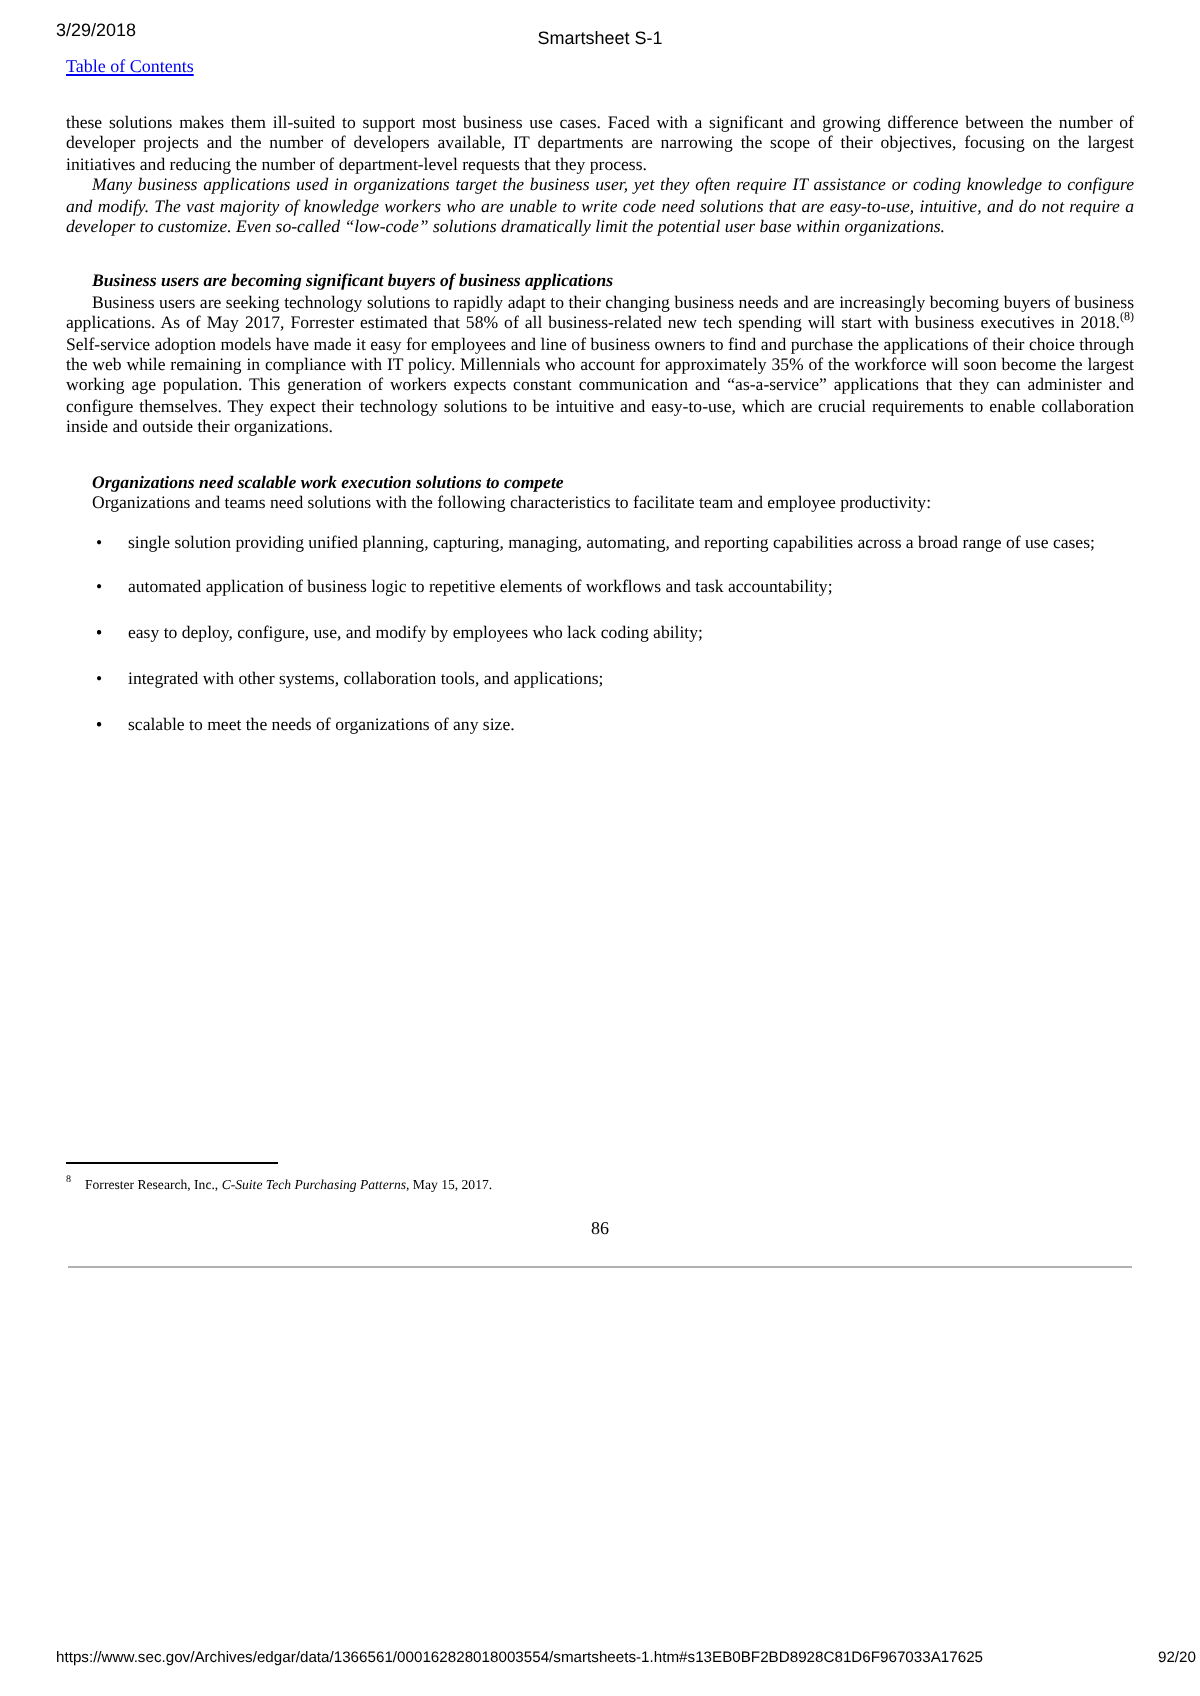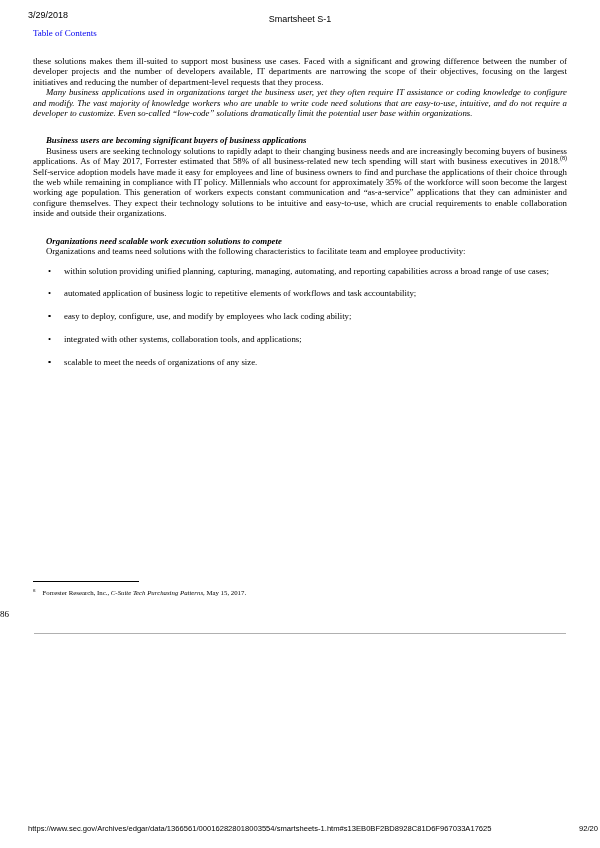--- a/index.html
+++ b/index.html
@@ -15,21 +15,21 @@
   
   .print-header {
     position: absolute; top: 10px; left: 0; right: 0;
     font-family: "Liberation Sans", sans-serif;
     font-size: 9px; color: #000;
   }
   .ph-date { position: absolute; left: 28px; top: 0; text-align: center; }
   .ph-title { position: absolute; left: 0; right: 0; text-align: center; top: 4px; }
 
   .toc { position: absolute; top: 28px; left: 33px; font-size: 9px; }
-  .toc a { color: #0000ee; cursor: pointer; }
+  .toc a { color: #0000ee; text-decoration: underline; cursor: pointer; }
 
   .content {
     position: absolute; top: 56px; left: 33px; width: 534px;
     font-size: 8.8px; line-height: 10.4px; text-align: justify;
   }
   .content p { margin: 0; }
   .p-indent { text-indent: 13px; }
   .p1 { margin-top: 0; }
   .p2 { margin-top: 10px; font-style: italic; }
   h3.doc-heading {
@@ -49,21 +49,21 @@
   }
 
   .footnote-block { position: absolute; left: 33px; top: 581px; width: 534px; }
   .footnote-rule { width: 106px; border-top: 1px solid #000; margin-bottom: 6px; }
   .footnote-text { font-size: 6.8px; }
   .footnote-text sup { font-size: 5px; vertical-align: super; margin-right: 7px; }
   .footnote-text .fn-italic { font-style: italic; }
 
   .page-number {
     position: absolute; top: 609px; left: 0; right: 0;
-    font-size: 9px;
+    text-align: center; font-size: 9px;
   }
 
   .bottom-separator {
     position: absolute; top: 633px; left: 34px; right: 34px;
     border-top: 1px solid #b0b0b0;
   }
 
   .print-footer {
     position: absolute; top: 824px; left: 0; right: 0;
     font-family: "Liberation Sans", sans-serif;
@@ -92,21 +92,21 @@
 
     <h3 class="doc-heading">Business users are becoming significant buyers of business applications</h3>
 
     <p class="after-heading p-indent"><span>Business users are seeking technology solutions to rapidly adapt to their changing business needs and are increasingly becoming buyers of business applications. As of May 2017, Forrester estimated that 58% of all business-related new tech spending will start with business executives in 2018.</span><sup class="fn-ref">(8)</sup><span> Self-service adoption models have made it easy for employees and line of business owners to find and purchase the applications of their choice through the web while remaining in compliance with IT policy. Millennials who account for approximately 35% of the workforce will soon become the largest working age population. This generation of workers expects constant communication and “as-a-service” applications that they can administer and configure themselves. They expect their technology solutions to be intuitive and easy-to-use, which are crucial requirements to enable collaboration inside and outside their organizations.</span></p>
 
     <h3 class="doc-heading">Organizations need scalable work execution solutions to compete</h3>
 
     <p class="after-heading p-indent">Organizations and teams need solutions with the following characteristics to facilitate team and employee productivity:</p>
 
     <ul class="char-list">
-      <li><span class="bullet-dot">•</span><span>within solution providing unified planning, capturing, managing, automating, and reporting capabilities across a broad range of use cases;</span></li>
+      <li><span class="bullet-dot">•</span><span>single solution providing unified planning, capturing, managing, automating, and reporting capabilities across a broad range of use cases;</span></li>
       <li><span class="bullet-dot">•</span><span>automated application of business logic to repetitive elements of workflows and task accountability;</span></li>
       <li><span class="bullet-dot">•</span></li>
       <li><span class="bullet-dot">•</span><span>easy to deploy, configure, use, and modify by employees who lack coding ability;</span></li>
       <li><span class="bullet-dot">•</span><span>integrated with other systems, collaboration tools, and applications;</span></li>
       <li><span class="bullet-dot">•</span></li>
       <li><span class="bullet-dot">•</span><span>scalable to meet the needs of organizations of any size.</span></li>
     </ul>
   </div>
 
   <div class="footnote-block">

